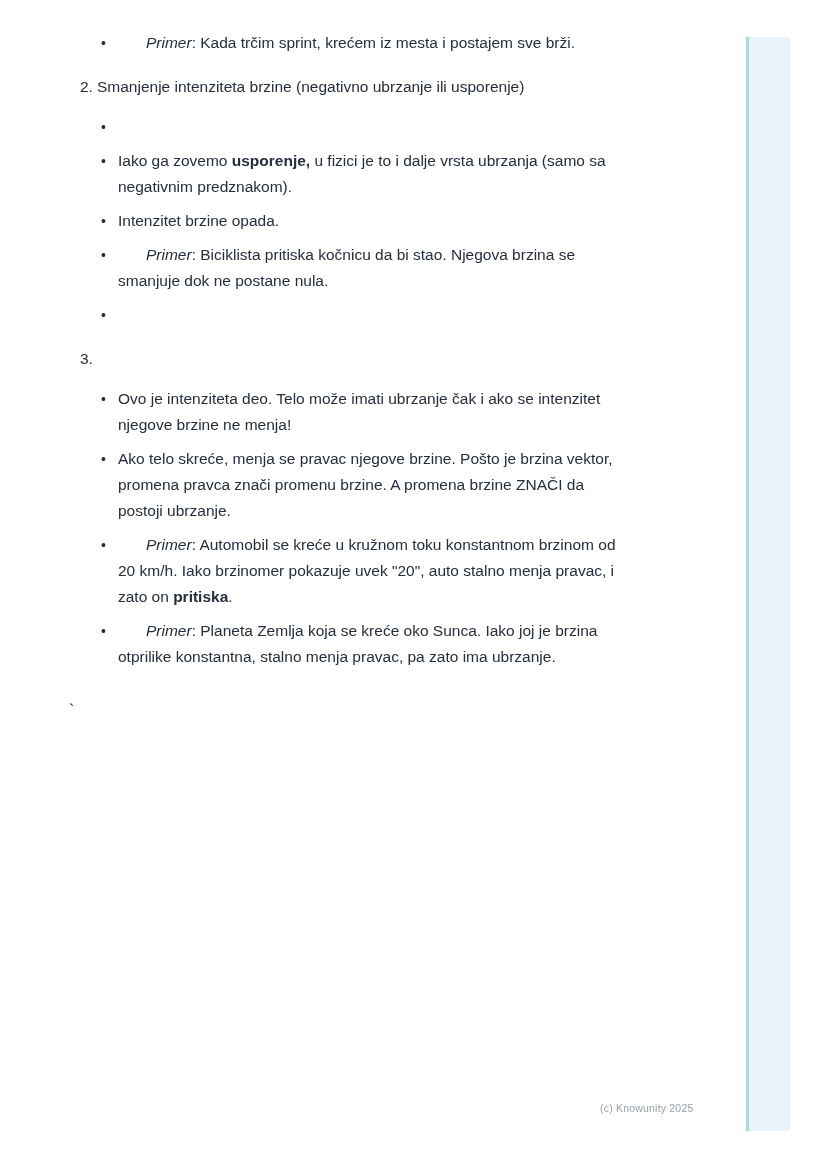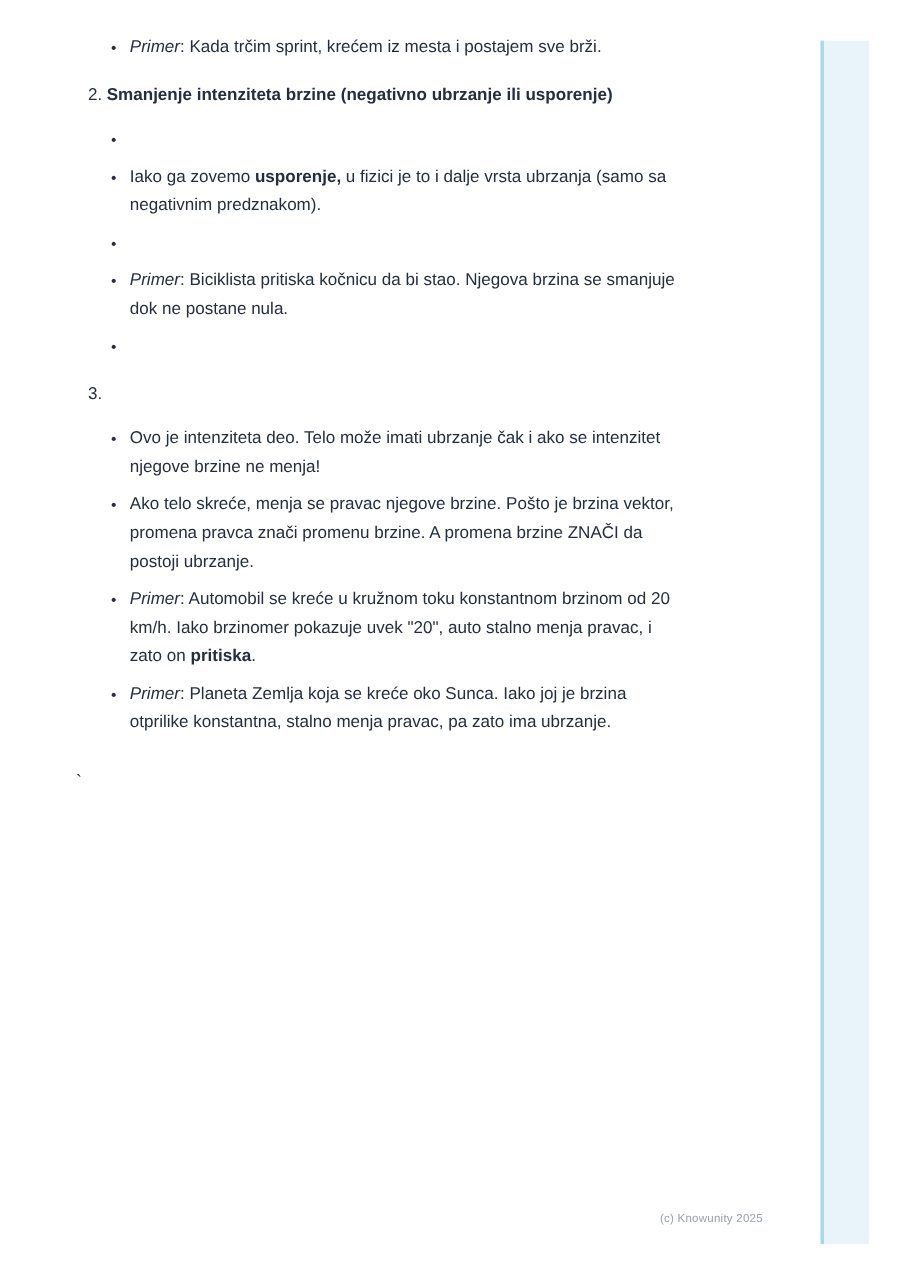--- a/index.html
+++ b/index.html
@@ -35,36 +35,36 @@
   }
   .heading-item {
     margin: 18px 0 14px 0;
     display: flex;
   }
   .heading-number {
     flex: none;
     width: 17px;
   }
   .heading-text {
-    font-weight: bold;
+    font-weight: normal;
   }
   .bullet-item {
     display: flex;
     margin: 0 0 8px 0;
     padding-left: 21px;
   }
   .bullet-dot {
     flex: none;
     width: 17px;
     font-size: 14px;
   }
   .bullet-text {
     max-width: 508px;
   }
-  .bullet-text .i { font-style: italic; }
+  .bullet-text .i { font-style: italic; margin-left: 28px; }
   .bullet-text .b { font-weight: bold; text-align: center; }
   .stray-char {
     position: absolute;
     left: 69px;
     top: 698px;
     font-size: 16px;
     line-height: 26px;
     color: #252e3f;
   }
   .footer {
@@ -95,20 +95,21 @@
       </div>
       <div class="bullet-item">
         <span class="bullet-dot">•</span>
       </div>
       <div class="bullet-item">
         <span class="bullet-dot">•</span>
         <span class="bullet-text"><span>Iako ga zovemo </span><span class="b">usporenje,</span><span> u fizici je to i dalje vrsta ubrzanja (samo sa negativnim predznakom).</span></span>
       </div>
       <div class="bullet-item">
         <span class="bullet-dot">•</span>
+        <span class="bullet-text"><span>Intenzitet brzine opada.</span></span>
       </div>
       <div class="bullet-item">
         <span class="bullet-dot">•</span>
         <span class="bullet-text"><span class="i">Primer</span><span>: Biciklista pritiska kočnicu da bi stao. Njegova brzina se smanjuje dok ne postane nula.</span></span>
       </div>
       <div class="bullet-item">
         <span class="bullet-dot">•</span>
       </div>
       <div class="heading-item">
         <span class="heading-number">3.</span>

